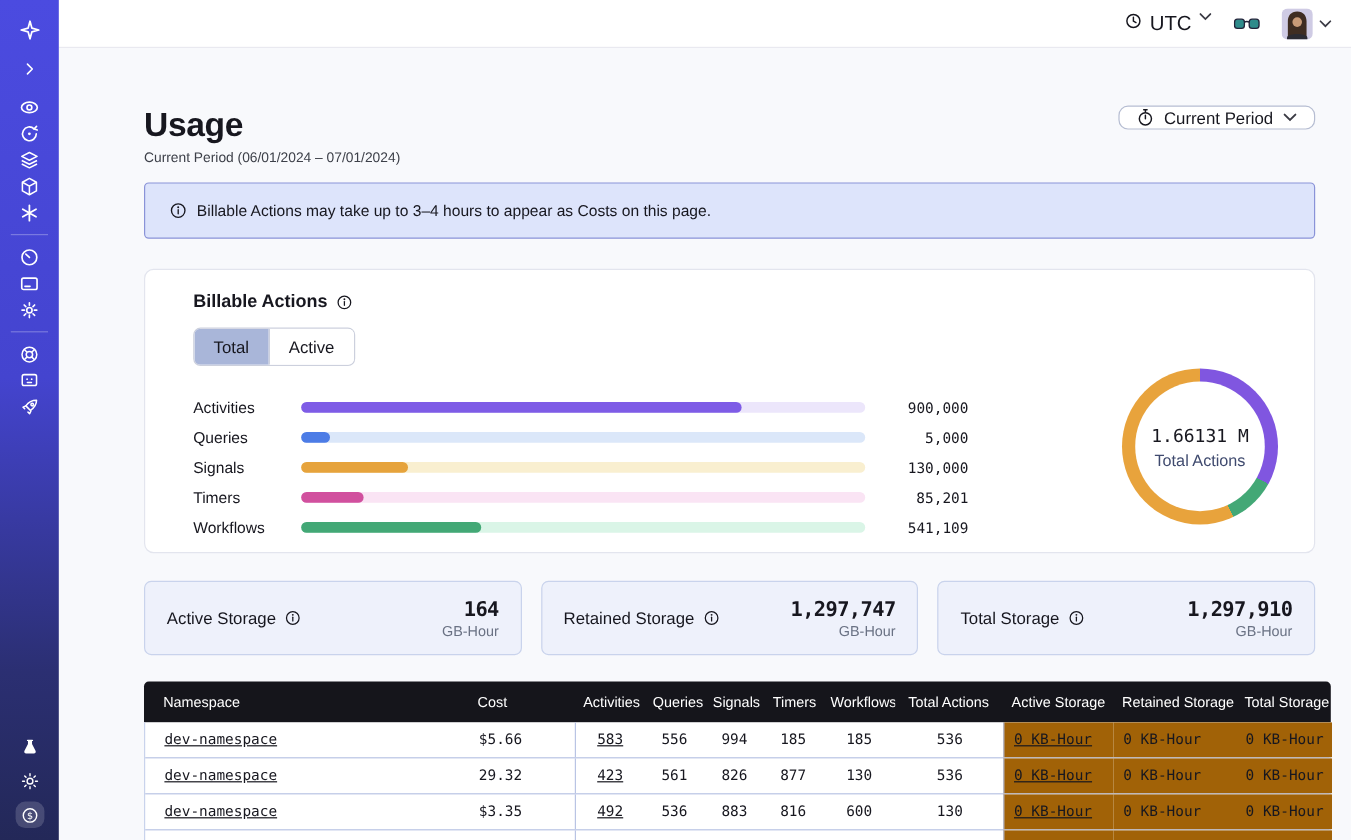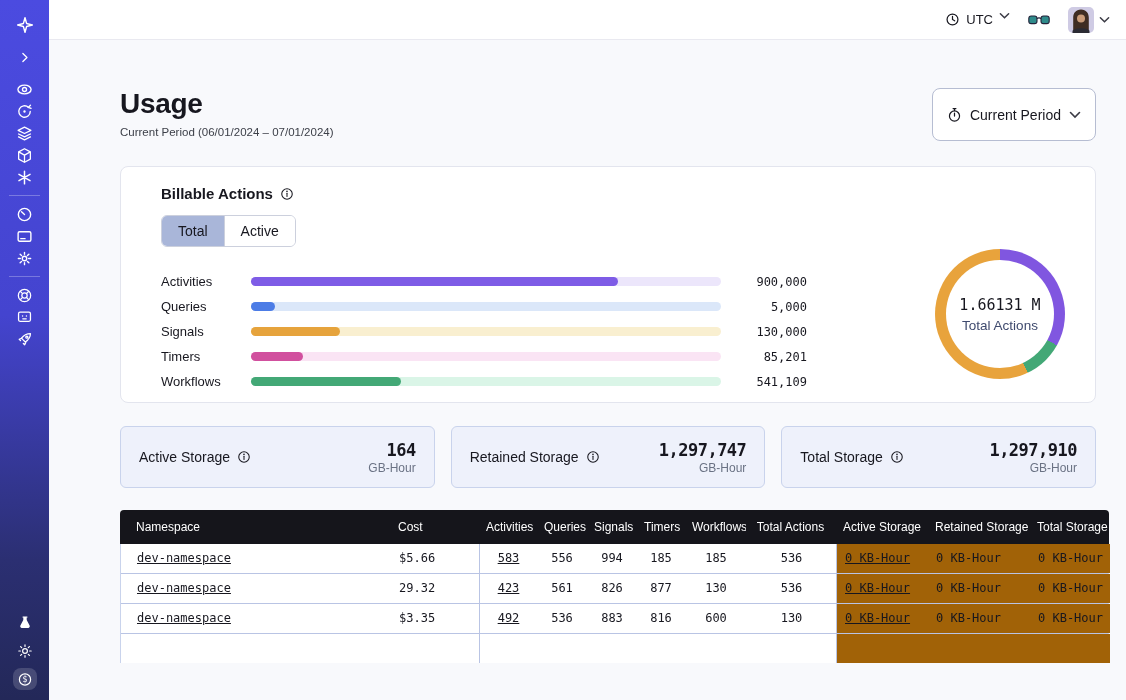--- a/index.html
+++ b/index.html
@@ -21,33 +21,33 @@
   .side-spacer{ flex:1; }
   .coin-box{ background:rgba(255,255,255,.16); border-radius:8px; padding:3px 4px; }
   .mt6{margin-top:6px}.mt10{margin-top:10px}
 
   
   .topbar{
     position:absolute; left:49px; top:0; right:0; height:40px; background:#fff;
     border-bottom:1px solid #e9e9f0; display:flex; align-items:center; justify-content:flex-end;
     gap:18px; padding-right:16px; z-index:4;
   }
-  .tz{ display:flex; gap:6px; font-size:13px; font-weight:500; cursor:pointer; }
+  .tz{ display:flex; gap:6px; font-size:17px; font-weight:500; cursor:pointer; }
   .avatar-wrap{ display:flex; align-items:center; gap:5px; cursor:pointer; }
   .avatar{ width:26px; height:26px; border-radius:5px; overflow:hidden; display:block; }
 
   
   .content{ position:absolute; left:49px; top:40px; right:0; bottom:0; padding:48px 30px 0 47px; overflow:hidden;margin-left:24px; }
 
   .page-head{ display:flex; justify-content:space-between; align-items:flex-start; }
   .page-title{ font-size:28px; font-weight:600; letter-spacing:-.3px; }
   .page-sub{ font-size:11.5px; color:#3d4049; margin-top:6px; }
   .period-btn{
     display:flex; align-items:center; gap:8px; background:#fff; border:1px solid #b6bdd2;
-    border-radius:8px; height:53px; padding:0 14px; font-size:14px; font-weight:500;
+    border-radius:8px; height:20px; padding:0 14px; font-size:14px; font-weight:500;
     font-family:inherit; cursor:pointer; color:#17171f;
   }
 
   .banner{
     margin-top:14px; height:47px; background:#dde4fb; border:1px solid #8a93d8; border-radius:4px;
     display:flex; align-items:center; gap:8px; padding:0 20px; font-size:13px;
   }
 
   
   .card{
@@ -257,20 +257,30 @@
             <path d="M8 9.6V6.4M6.5 1.6h3M8 1.6v2.2"></path>
           </svg>
       </span>
       <span>Current Period</span>
       <svg width="12" height="8" viewBox="0 0 12 8" fill="none" stroke="#3a3a44" stroke-width="1.6" stroke-linecap="round">
           <path d="M1.5 1.5L6 6l4.5-4.5"></path>
         </svg>
     </button>
   </div>
 
+  <div class="banner">
+    <span class="info-i">
+      <svg width="15" height="15" viewBox="0 0 16 16" fill="none" stroke="#17171f" stroke-width="1.2">
+          <circle cx="8" cy="8" r="6"></circle>
+          <path d="M8 7.2v3.6" stroke-linecap="round"></path>
+          <circle cx="8" cy="5" r=".9" fill="#17171f" stroke="none"></circle>
+        </svg>
+    </span>
+    <span>Billable Actions may take up to 3–4 hours to appear as Costs on this page.</span>
+  </div>
 
   <section class="card">
     <div class="card-title">
       <span>Billable Actions</span>
       <span class="info-i">
         <svg width="14" height="14" viewBox="0 0 16 16" fill="none" stroke="#17171f" stroke-width="1.2">
             <circle cx="8" cy="8" r="6"></circle>
             <path d="M8 7.2v3.6" stroke-linecap="round"></path>
             <circle cx="8" cy="5" r=".9" fill="#17171f" stroke="none"></circle>
           </svg>

